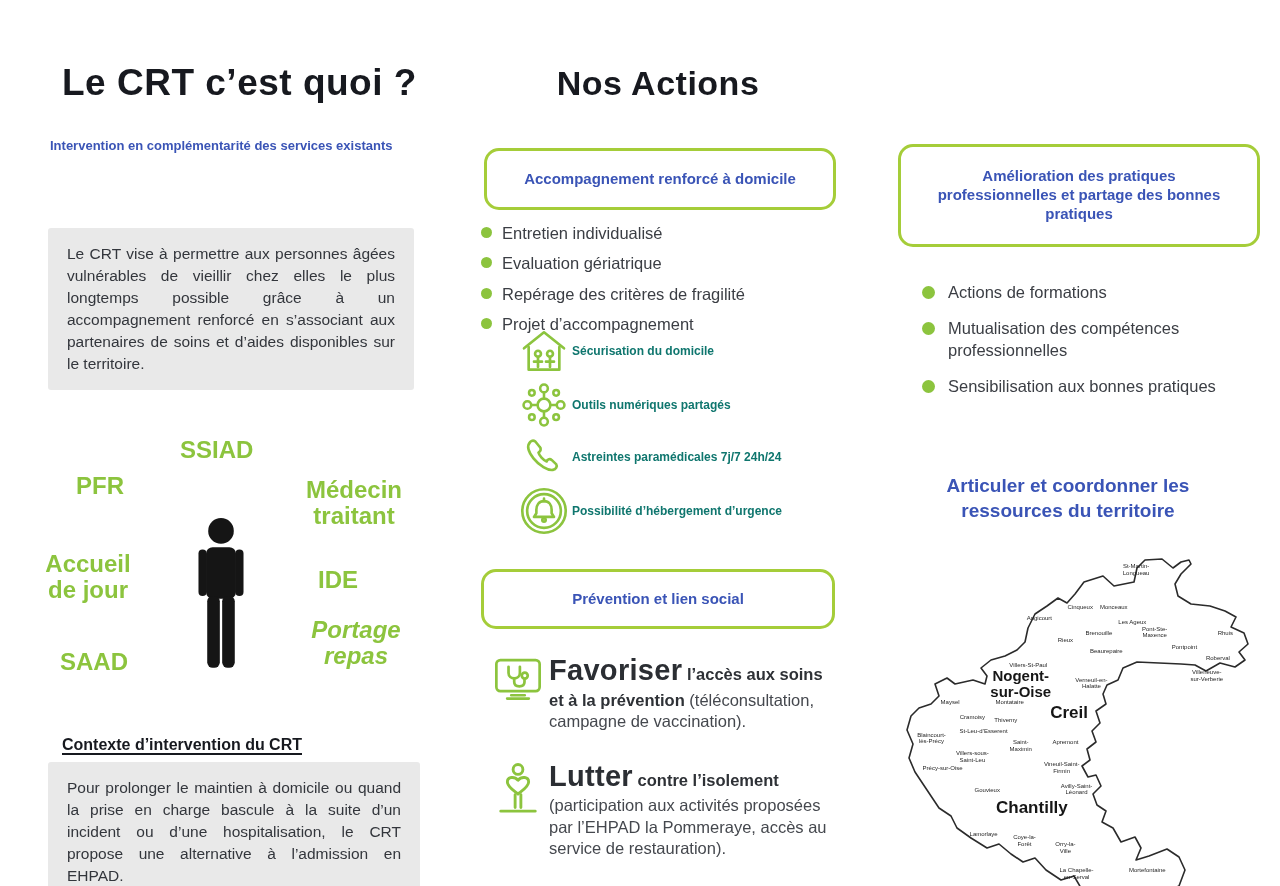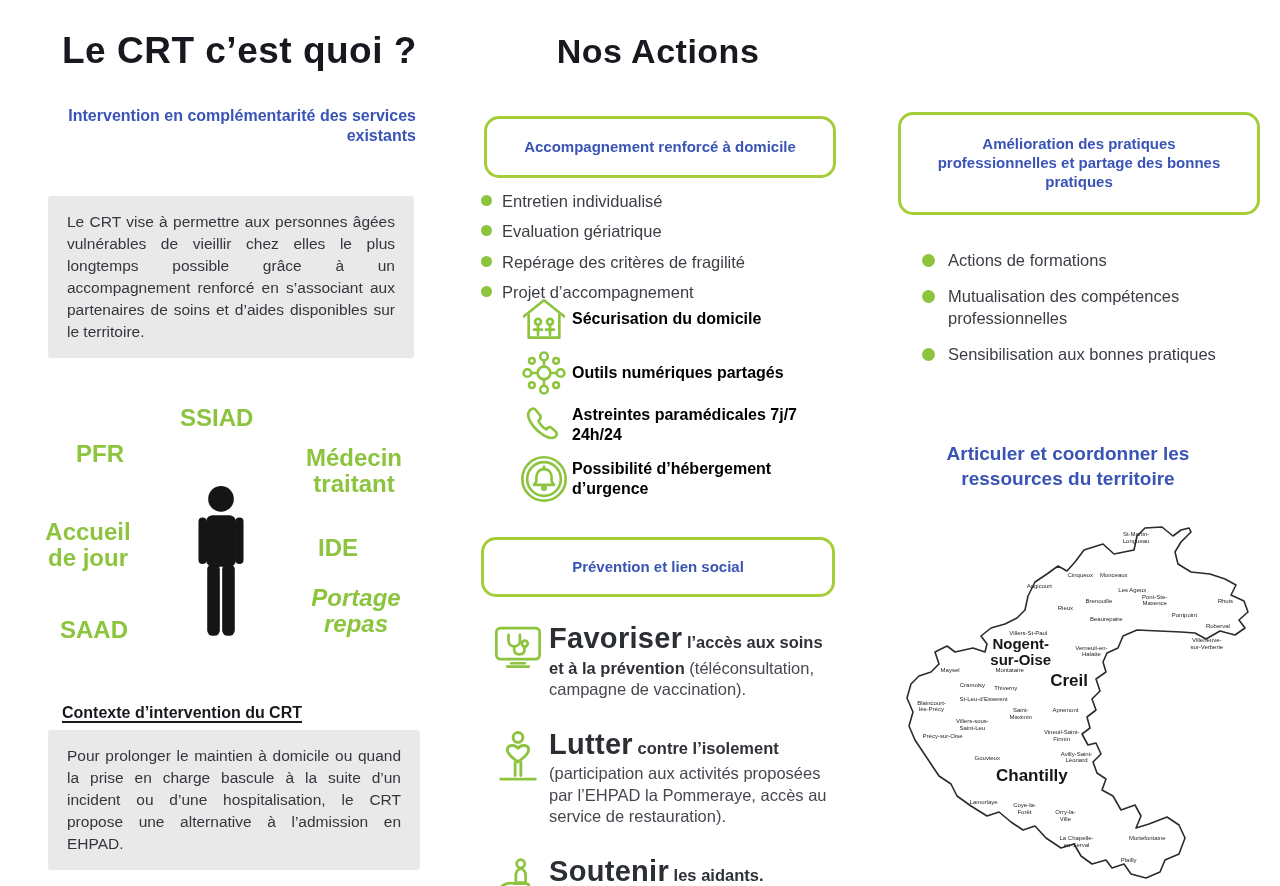--- a/index.html
+++ b/index.html
@@ -8,25 +8,25 @@
     --blue:#3a54b6;
     --ink:#17191f;
     --body:#35383e;
     --card:#e9e9e9;
   }
   html,body{margin:0;padding:0;background:#ffffff;}
   .page{
     position:relative;width:1280px;height:886px;background:#ffffff;overflow:hidden;
     font-family:"Liberation Sans","DejaVu Sans",sans-serif;color:var(--body);
   }
-  .abs{position:absolute;}
+  .abs{position:absolute;margin-top:32px;}
 
   
   .page-title{left:62px;top:30px;font-size:37px;font-weight:bold;color:var(--ink);letter-spacing:.5px;}
-  .left-subtitle{left:50px;top:106px;width:366px;text-align:right;font-size:16px;line-height:1.25;
+  .left-subtitle{left:50px;top:106px;width:366px;text-align:left;font-size:13px;line-height:1.25;
     font-weight:bold;color:var(--blue);}
   .gray-card{background:var(--card);border-radius:3px;padding:15px 19px;font-size:15.5px;line-height:1.42;
     text-align:justify;color:#33363c;}
   .intro-card{left:48px;top:196px;width:328px;}
   .partner-zone{left:30px;top:395px;width:400px;height:268px;}
   .p-label{position:absolute;color:var(--green);font-weight:bold;font-size:24px;line-height:1.1;text-align:center;}
   .person{position:absolute;left:158px;top:90px;width:66px;height:152px;}
   .context-title{left:62px;top:704px;font-size:16px;font-weight:bold;color:var(--ink);
     text-decoration:underline;text-underline-offset:3px;text-decoration-thickness:2px;}
   .context-card{left:48px;top:730px;width:334px;}
@@ -37,21 +37,21 @@
     display:flex;align-items:center;justify-content:center;text-align:center;
     color:var(--blue);font-weight:bold;font-size:15px;line-height:1.25;padding:4px 20px;box-sizing:border-box;}
   .box-domicile{left:484px;top:116px;width:352px;height:62px;}
   .box-prevention{left:481px;top:537px;width:354px;height:60px;}
   .mid-bullets{left:481px;top:191px;width:350px;}
   .b-row{display:flex;align-items:flex-start;margin-bottom:9px;font-size:16.5px;color:#3b3e44;line-height:1.3;}
   .dot{flex:0 0 auto;width:11px;height:11px;border-radius:50%;background:var(--green);margin:4px 10px 0 0;}
   .features{left:516px;top:296px;width:334px;}
   .f-row{display:flex;align-items:center;margin-bottom:8px;}
   .f-ico{flex:0 0 56px;display:flex;justify-content:center;}
-  .f-label{font-weight:bold;font-size:16px;color:#000000;line-height:1.25;width:250px;}
+  .f-label{font-weight:bold;font-size:12px;color:#0f766e;line-height:1.25;width:250px;}
   .actions{left:487px;top:620px;width:352px;}
   .a-row{display:flex;align-items:flex-start;margin-bottom:25px;}
   .a-ico{flex:0 0 62px;display:flex;justify-content:center;padding-top:4px;}
   .a-text{width:288px;font-size:16.5px;line-height:1.3;color:#3b3e44;}
   .a-verb{font-size:29px;font-weight:bold;color:#2b2e33;letter-spacing:.3px;}
   .a-bold{font-weight:bold;color:#2e3136;}
   .a-norm{color:#45484e;}
 
   
   .box-improve{left:898px;top:112px;width:362px;height:103px;}

